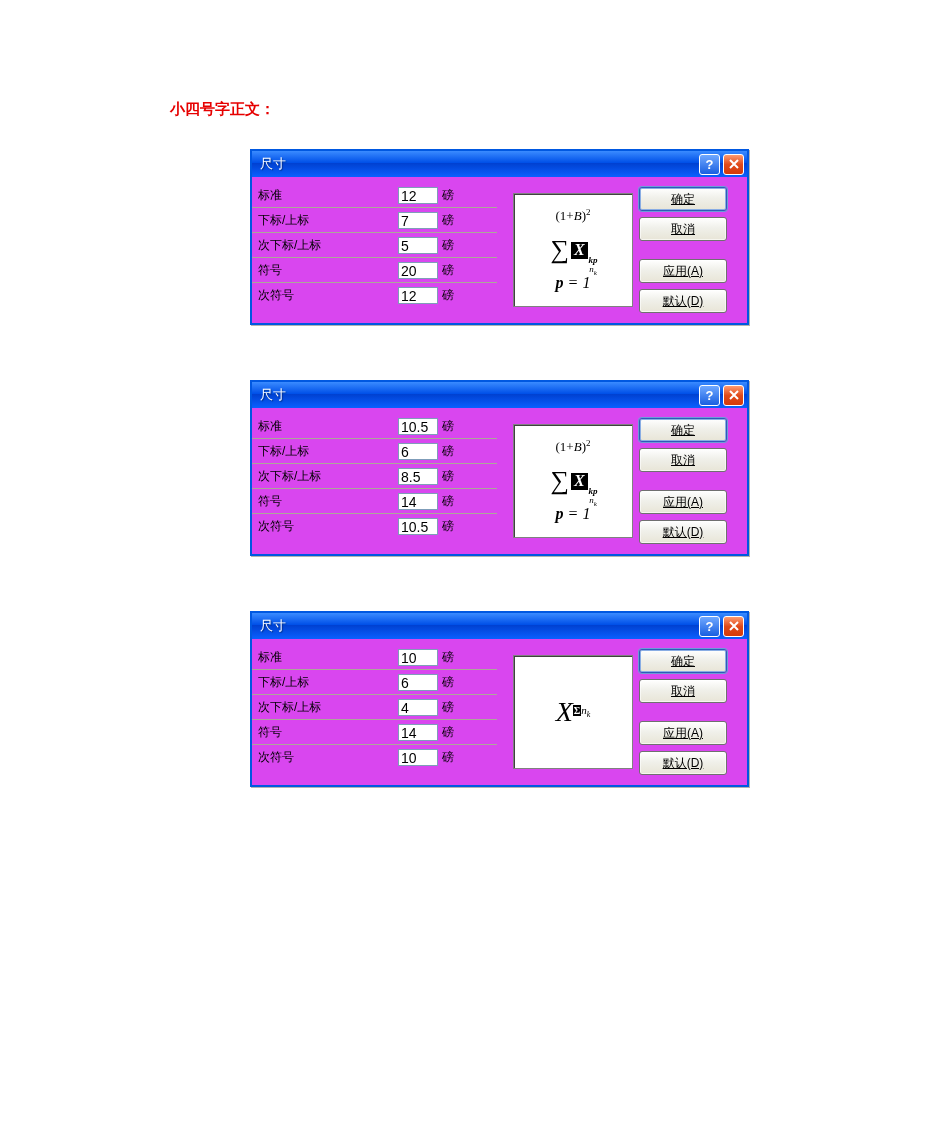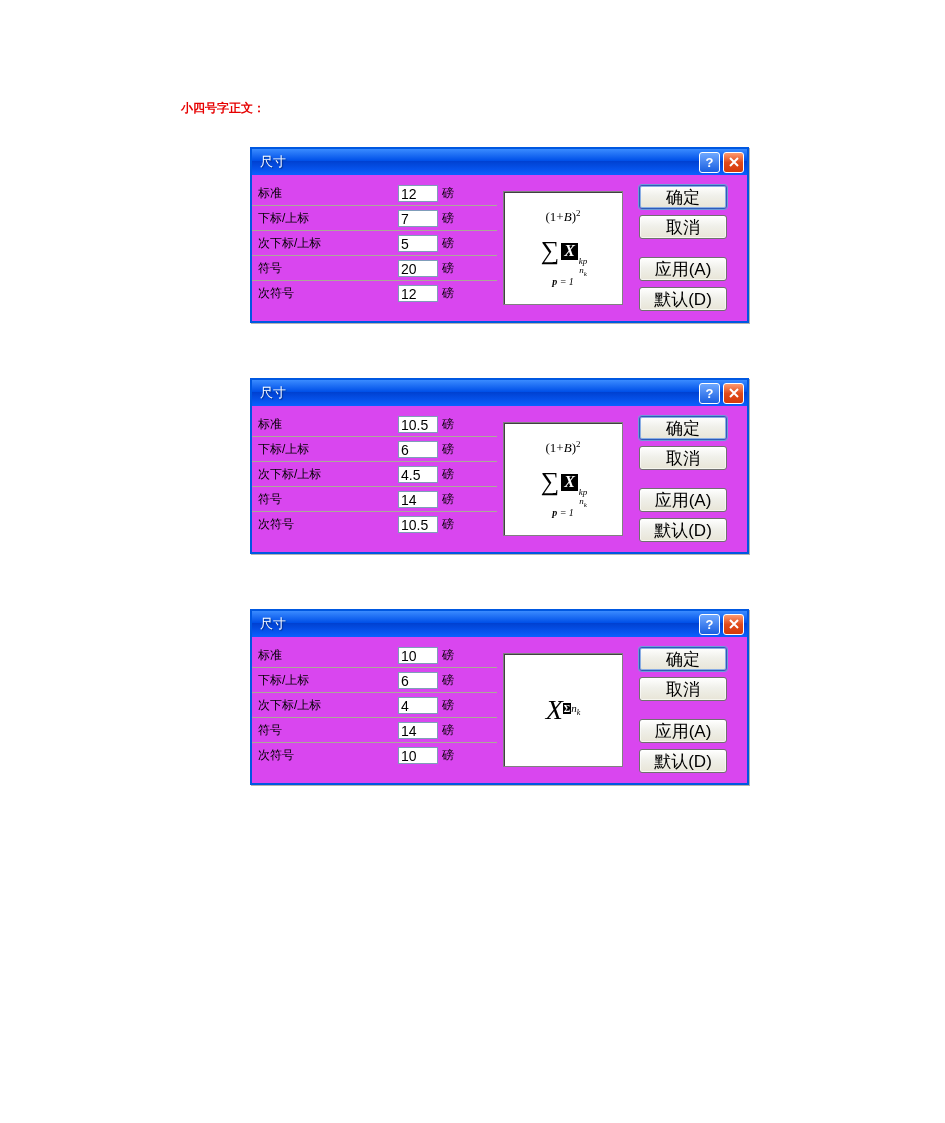--- a/index.html
+++ b/index.html
@@ -11,24 +11,24 @@
   .page {
     width: 945px;
     height: 1123px;
     position: relative;
     background: #ffffff;
     box-sizing: border-box;
     padding-top: 100px;
     padding-left: 170px;
   }
   .section-heading {
-    font-size: 12px;
+    font-size: 15px;
     font-weight: bold;
     color: #333;
-    margin: 0 0 30px 11px;
+    margin: 0 0 30px 0;
   }
   .section-heading.red {
     color: #e60000;
   }
   .section {
     margin-bottom: 55px;
   }
 
   
   .dialog {
@@ -120,21 +120,21 @@
   }
   .field-unit {
     font-size: 12px;
   }
 
   
   .preview-col {
     flex: 0 0 130px;
     display: flex;
     align-items: center;
-    justify-content: flex-start;
+    justify-content: flex-end;
     padding: 4px 6px;
   }
   .preview-box {
     width: 118px;
     height: 112px;
     background: #ffffff;
     border: 1px solid #808080;
     box-shadow: inset 1px 1px 0 #404040, inset -1px -1px 0 #ffffff;
     display: flex;
     align-items: center;
@@ -169,24 +169,24 @@
     line-height: 1;
   }
   .preview-box .subsup-stack {
     display:inline-flex;
     flex-direction: column;
     font-size: 9px;
     font-style: italic;
     line-height: 1;
     margin-left: 1px;
   }
-  .preview-box .subsup-stack .sup { font-weight: normal; margin-top: 32px; }
+  .preview-box .subsup-stack .sup { font-weight: bold; margin-top: 32px; }
   .preview-box .subsup-stack .sub sub { font-size: 7px; }
   .preview-box .bottom-line {
-    font-size: 10px;
+    font-size: 16px;
     font-style: italic;
     margin-top: -2px;
   }
 
   .preview-box.simple {
     font-style: italic;
   }
   .preview-box.simple .bigX {
     font-size: 28px;
     font-style: italic;
@@ -214,27 +214,28 @@
     flex-direction: column;
     padding: 2px 2px 0 0;
   }
   .btn-col .spacer { flex: 0 0 12px; }
   .xp-button {
     height: 22px;
     margin: 2px 12px 4px 0;
     background: linear-gradient(to bottom, #ffffff 0%, #f0f0ea 45%, #e8e5d7 100%);
     border: 1px solid #707070;
     border-radius: 3px;
-    font-size: 17px;
+    font-size: 12px;
     font-family: "SimSun", sans-serif;
     color: #000;
     box-shadow: inset 0 0 0 1px rgba(255,255,255,0.6);
     display: flex;
     align-items: center;
     justify-content: center;
+    text-decoration: underline;
   }
   .xp-button.default {
     border: 1px solid #2f5bb7;
     box-shadow: inset 0 0 0 1px #89ade4, 0 0 0 1px #6b9bd9;
   }
 </style>
 </head>
 <body>
 
 <div class="page">
@@ -336,21 +337,21 @@
             <span class="field-value">10.5</span>
             <span class="field-unit">磅</span>
           </div>
           <div class="field-row">
             <span class="field-label">下标/上标</span>
             <span class="field-value">6</span>
             <span class="field-unit">磅</span>
           </div>
           <div class="field-row">
             <span class="field-label">次下标/上标</span>
-            <span class="field-value">4.5</span>
+            <span class="field-value">8.5</span>
             <span class="field-unit">磅</span>
           </div>
           <div class="field-row">
             <span class="field-label">符号</span>
             <span class="field-value">14</span>
             <span class="field-unit">磅</span>
           </div>
           <div class="field-row">
             <span class="field-label">次符号</span>
             <span class="field-value">10.5</span>

